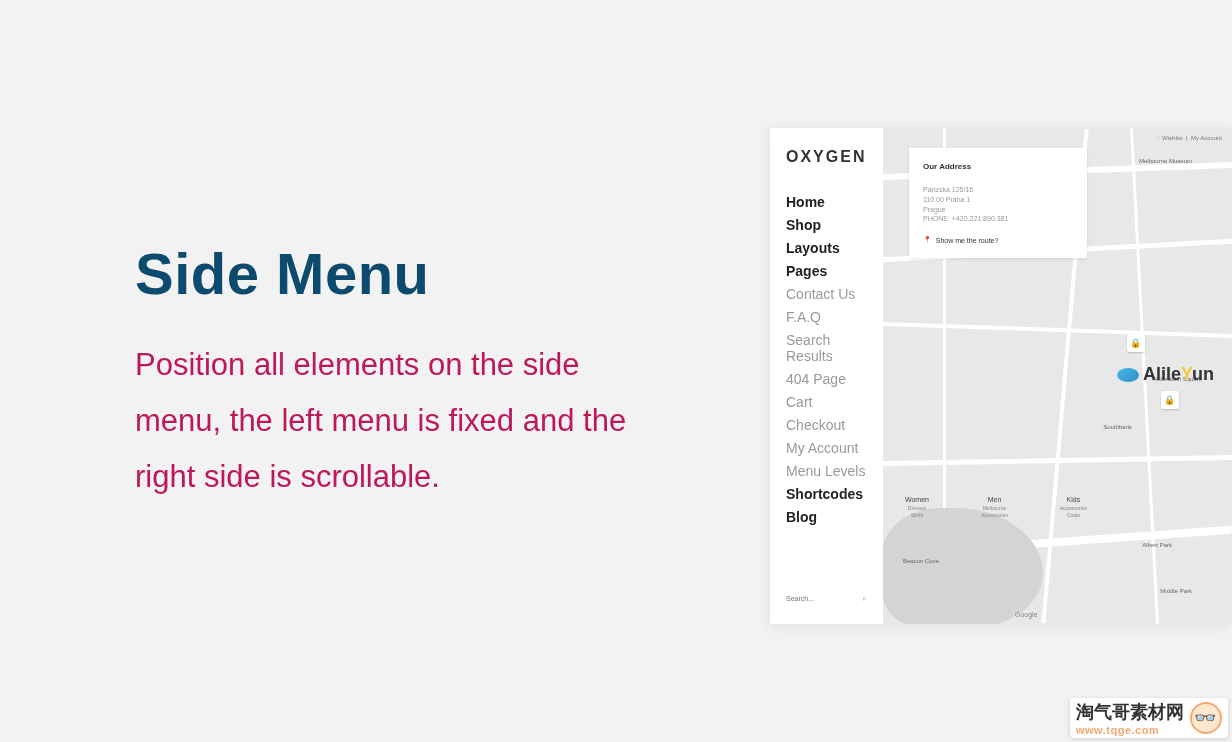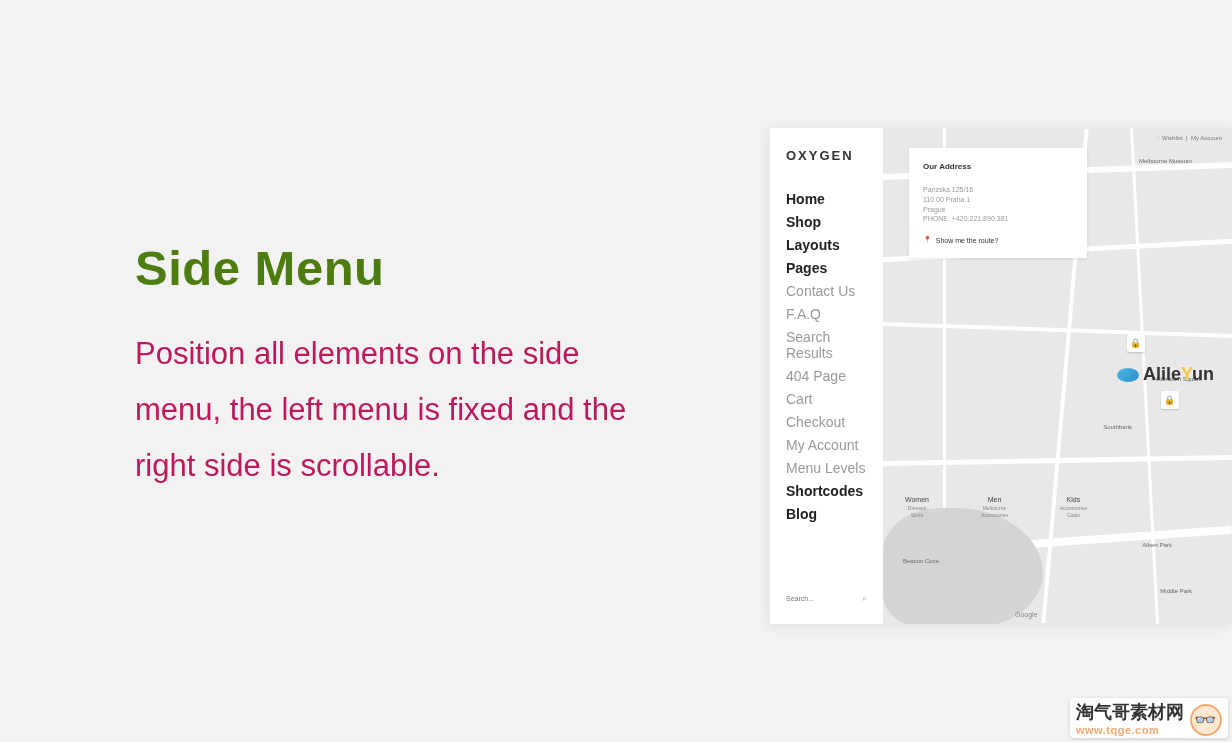--- a/index.html
+++ b/index.html
@@ -1,25 +1,25 @@
 <!DOCTYPE html>
 <html><head>
 <meta charset="utf-8">
 <style>
 * { margin: 0; padding: 0; box-sizing: border-box; }
 body { font-family: Arial, sans-serif; background: #f2f2f2; width: 1232px; height: 742px; position: relative; overflow: hidden; }
 
 .left-section { position: absolute; left: 135px; top: 240px; width: 520px; }
-.main-title { font-size: 49px; font-weight: 700; color: #4d7c0f; margin-bottom: 30px; letter-spacing: 0.5px; }
+.main-title { font-size: 58px; font-weight: 700; color: #0c4a6e; margin-bottom: 30px; letter-spacing: 0.5px; }
 .main-desc { font-size: 31px; color: #be185d; line-height: 1.8; }
 
 .preview { position: absolute; right: 0; top: 128px; width: 462px; height: 496px; background: #fff; box-shadow: -2px 2px 12px rgba(0,0,0,0.08); display: flex; overflow: hidden; }
 
 .sidebar { width: 113px; background: #fff; padding: 20px 16px; display: flex; flex-direction: column; }
-.logo { font-size: 13px; font-weight: 700; letter-spacing: 2px; color: #333; margin-bottom: 28px; }
+.logo { font-size: 16px; font-weight: 700; letter-spacing: 2px; color: #333; margin-bottom: 28px; }
 .nav-item { font-size: 14px; color: #333; margin-bottom: 7px; cursor: pointer; }
 .nav-item.dark { font-weight: 600; color: #222; }
 .nav-item.light { color: #999; }
 .search-wrap { margin-top: auto; display: flex; align-items: center; }
 .search-input { border: none; font-size: 7px; color: #aaa; width: 60px; outline: none; }
 .search-icon { margin-left: auto; color: #aaa; font-size: 9px; }
 
 .content { flex: 1; position: relative; }
 .map { position: absolute; inset: 0; background: #e8e8e8; overflow: hidden; }
 .map-road { position: absolute; background: #fff; }
@@ -49,21 +49,21 @@
 .alileyun-text { font-size: 18px; font-weight: 700; color: #333; }
 .alileyun-text .y { color: #f5c842; }
 
 .google-logo { position: absolute; bottom: 6px; left: 132px; font-size: 7px; color: #888; }
 
 .cat-labels { position: absolute; display: flex; gap: 52px; }
 .cat-col { text-align: center; }
 .cat-title { font-size: 7px; color: #444; font-weight: 500; }
 .cat-sub { font-size: 5px; color: #888; line-height: 1.3; margin-top: 2px; }
 
-.bottom-tag { position: absolute; right: 4px; bottom: 4px; display: flex; align-items: flex-end; background: #fff; padding: 2px 6px; border-radius: 4px; box-shadow: 0 1px 4px rgba(0,0,0,0.15); }
+.bottom-tag { position: absolute; right: 4px; bottom: 4px; display: flex; align-items: center; background: #fff; padding: 2px 6px; border-radius: 4px; box-shadow: 0 1px 4px rgba(0,0,0,0.15); }
 .tag-icon { width: 32px; height: 32px; border-radius: 50%; background: #ffe8d0; border: 2px solid #f5a86f; display: flex; align-items: center; justify-content: center; margin-left: 6px; font-size: 18px; }
 .tag-text { font-size: 18px; font-weight: 700; color: #333; }
 .tag-url { font-size: 11px; color: #f5a86f; font-weight: 700; letter-spacing: 0.5px; display: block; }
 </style>
 </head>
 <body>
 
 <div class="left-section">
   <h1 class="main-title">Side Menu</h1>
   <p class="main-desc">Position all elements on the side menu, the left menu is fixed and the right side is scrollable.</p>

